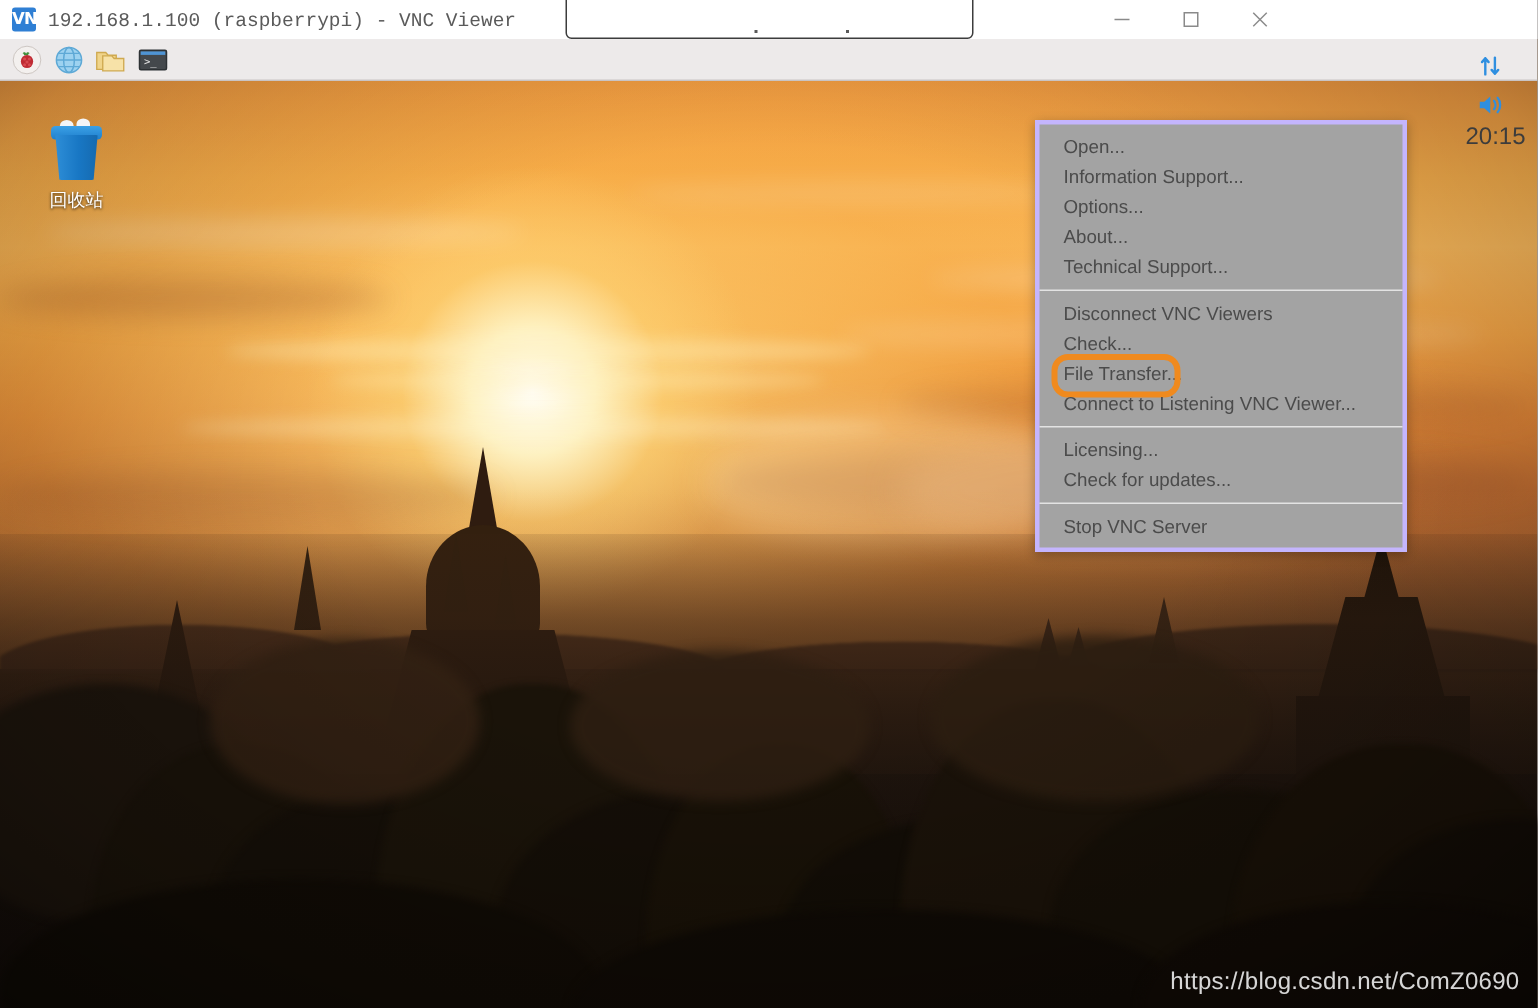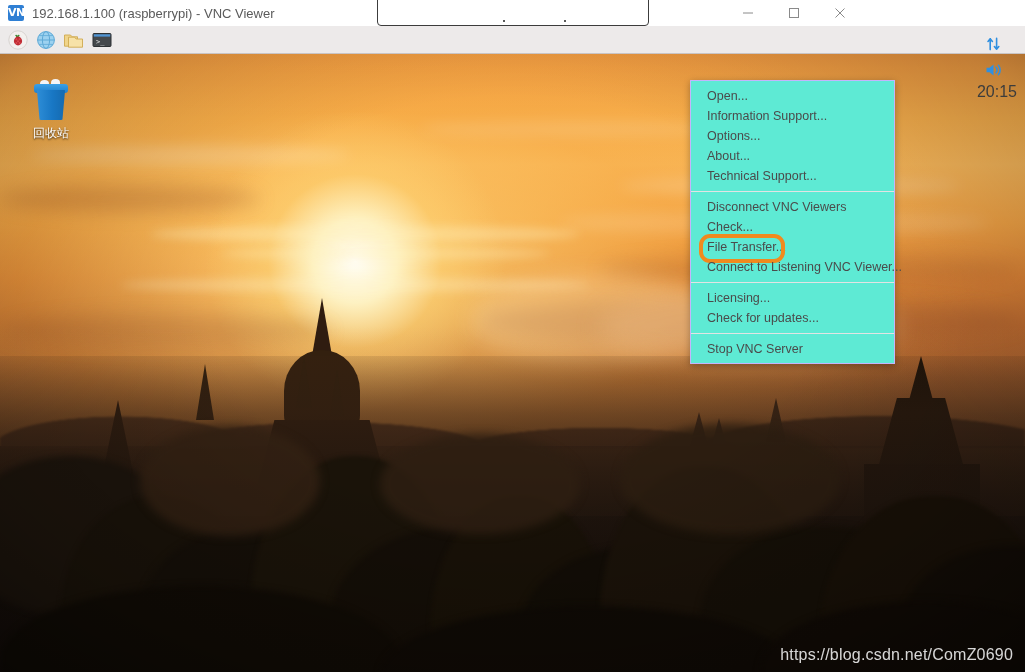--- a/index.html
+++ b/index.html
@@ -39,20 +39,21 @@
     font-size: 11px; font-weight: bold;
     font-family: "DejaVu Sans", sans-serif;
     line-height: 16px; text-align: center;
     letter-spacing: -0.5px;
   }
   .tb-title {
     font-size: 13px;
     color: #5a5a5a;
     white-space: nowrap;
     flex: none;
+    font-family: Liberation Mono, monospace;
   }
   .tb-spacer { flex: 1 1 auto; }
   .wc {
     width: 46px; height: 26px;
     display: flex; align-items: center; justify-content: center;
     flex: none;
   }
   .wc svg { display: block; }
 
   
@@ -250,23 +251,23 @@
     color: rgba(232,232,232,0.92);
     font-family: "Liberation Sans", sans-serif;
     letter-spacing: 0.2px;
     z-index: 12;
   }
 
   
   .menu {
     position: absolute;
     left: 690px; top: 54px;
-    width: 205px;
-    background: #5eead4;
-    border: 1px solid #c4b5fd;
+    width: 248px;
+    background: #a3a3a3;
+    border: 3px solid #c4b5fd;
     box-shadow: 0 2px 7px rgba(0,0,0,0.30);
     padding: 5px 0 4px 0;
     box-sizing: border-box;
     z-index: 30;
   }
   .mi {
     height: 20px;
     line-height: 20px;
     padding: 0 10px 0 16px;
     font-size: 12.5px;

